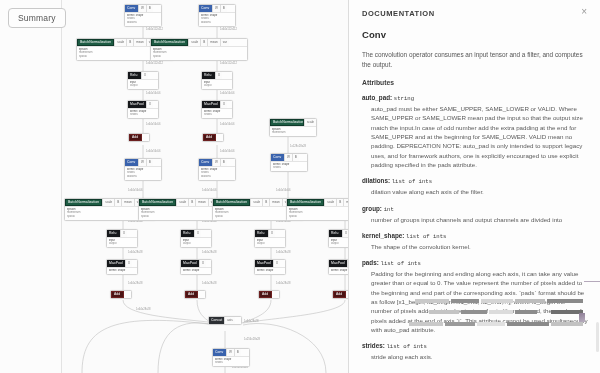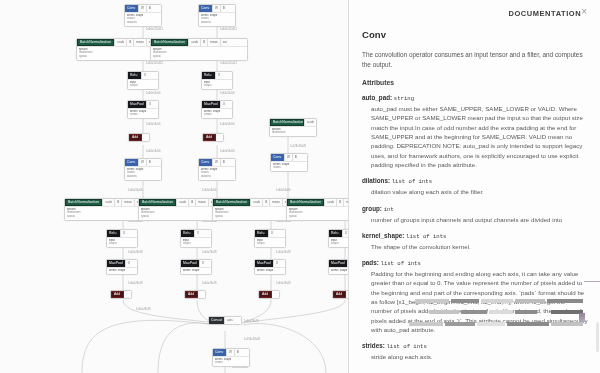--- a/index.html
+++ b/index.html
@@ -108,21 +108,21 @@
   #doc-pane {
     position: relative;
     width: 252px; height: 373px;
     background: #fdfdfd;
     border-left: 1px solid #dcdcdc;
     overflow: hidden;
     flex: 0 0 252px;
   }
   #doc-scroll { position: absolute; inset: 0; padding: 9px 12px 0 13px; }
   #doc-head {
-    display: flex; align-items: flex-start; justify-content: flex-end;
+    display: flex; align-items: flex-start; justify-content: space-between;
     margin-bottom: 11px;
   }
   #doc-title {
     font-size: 7.5px; font-weight: bold; color: #3c3c3c;
     letter-spacing: .55px;
   }
   #doc-close {
     font-size: 10px; color: #9a9a9a; line-height: 8px;
     margin-top: -1px; margin-right: 1px;
   }
@@ -644,20 +644,23 @@
           <div class="edge-label" style="left: 66px; top: 282px;">1x64x28x28</div>
           <div class="edge-label" style="left: 140px; top: 282px;">1x64x28x28</div>
           <div class="edge-label" style="left: 214px; top: 282px;">1x64x28x28</div>
           <div class="edge-label" style="left: 74px; top: 308px;">1x64x28x28</div>
           <div class="edge-label" style="left: 182px; top: 320px;">1x64x28x28</div>
           <div class="edge-label" style="left: 182px; top: 338px;">1x256x28x28</div>
           <div class="edge-label" style="left: 170px; top: 366px;">1x256x28x28</div>
         </div>
     </div>
 
+    <div id="graph-toolbar">
+      <div id="summary-button">Summary</div>
+    </div>
   </div>
 
   <div id="doc-pane">
     <div id="doc-scroll">
 
       <div id="doc-head">
         <div id="doc-title">DOCUMENTATION</div>
         <div id="doc-close">×</div>
       </div>
 

